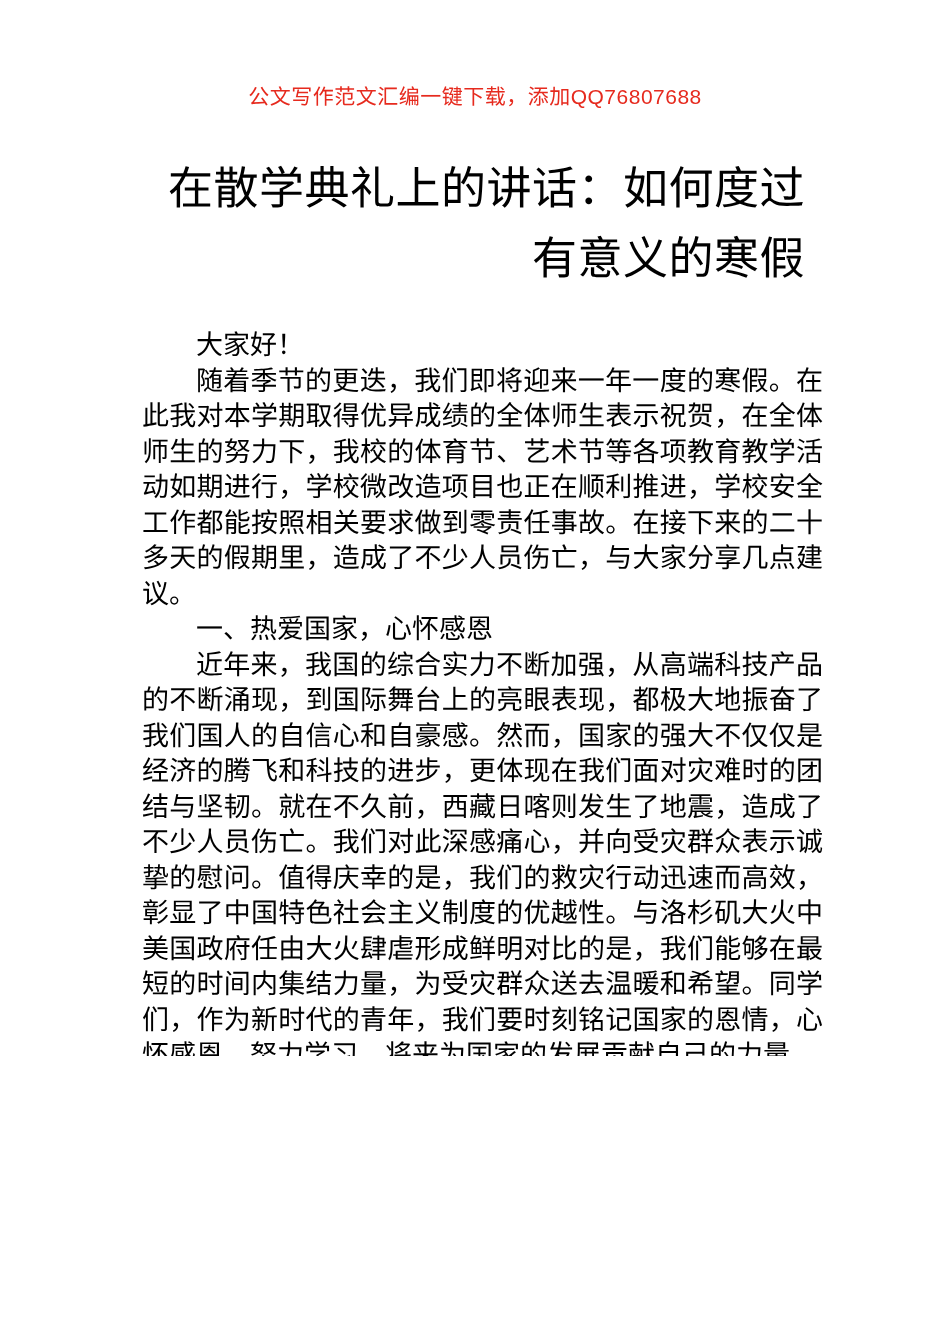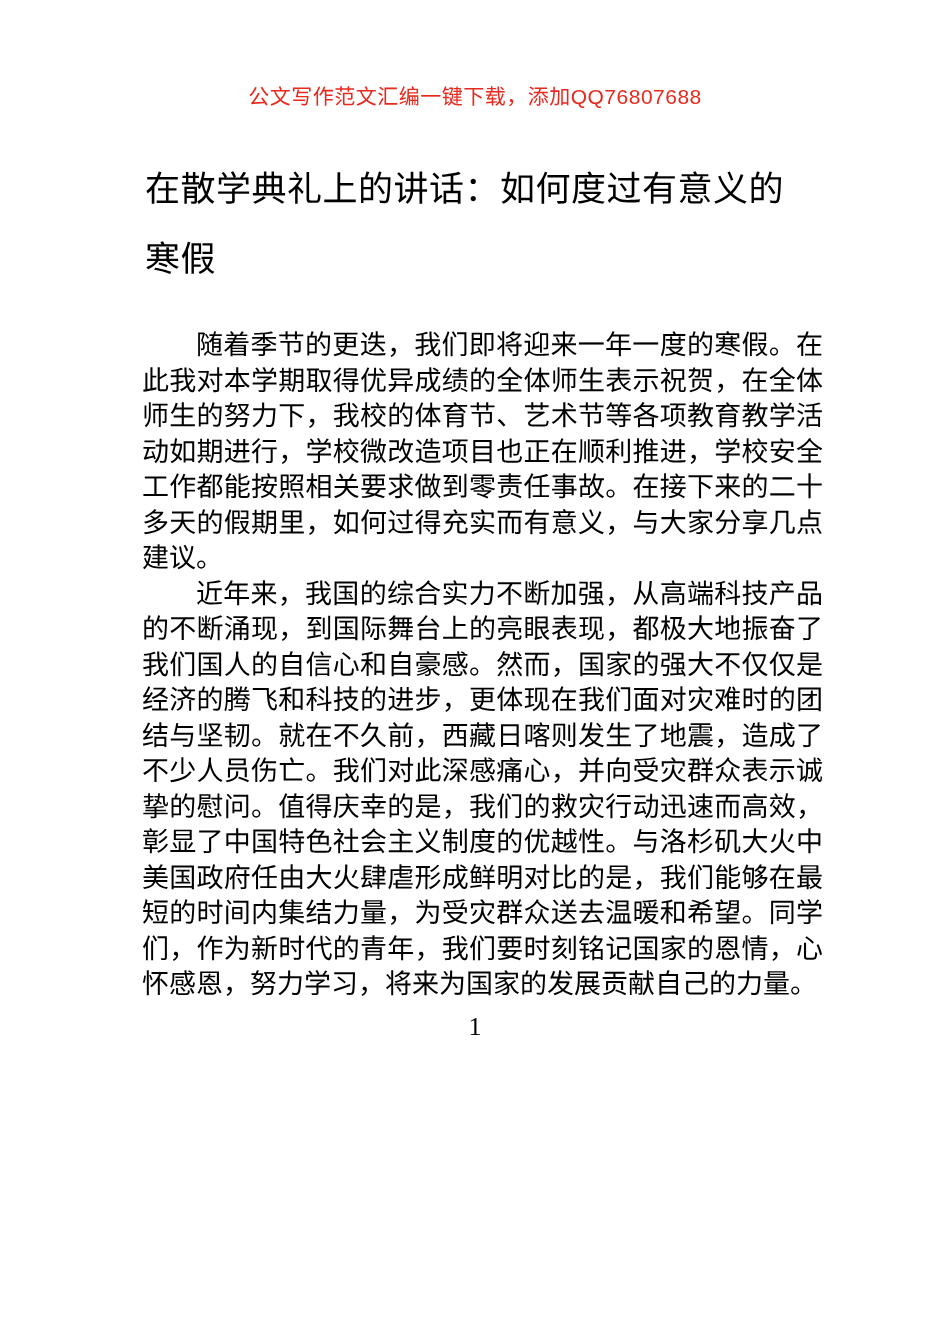--- a/index.html
+++ b/index.html
@@ -22,22 +22,22 @@
   .promo {
     text-align: center;
     font-size: 21px;
     line-height: 26px;
     letter-spacing: 0.5px;
     
   }
   .doc-title {
     width: 660px;
     margin: 44px auto 0 auto;
-    text-align: left;
-    font-size: 35px;
+    text-align: right;
+    font-size: 45px;
     line-height: 70px;
     font-weight: 400;
     letter-spacing: 0.5px;
     color: #000000;
   }
   .doc-body {
     width: 681px;
     margin: 34px 0 0 142px;
     font-size: 27px;
     line-height: 35.5px;
@@ -65,19 +65,21 @@
 </head>
 <body>
 
 <div class="page" style="background: rgb(255, 255, 255);">
 
   <div class="promo" style="color: rgb(230, 42, 30);">公文写作范文汇编一键下载，添加QQ76807688</div>
 
   <h1 class="doc-title">在散学典礼上的讲话：如何度过有意义的寒假</h1>
 
   <div class="doc-body" style="color: rgb(0, 0, 0);">
-      <p class="indent">随着季节的更迭，我们即将迎来一年一度的寒假。在此我对本学期取得优异成绩的全体师生表示祝贺，在全体师生的努力下，我校的体育节、艺术节等各项教育教学活动如期进行，学校微改造项目也正在顺利推进，学校安全工作都能按照相关要求做到零责任事故。在接下来的二十多天的假期里，如何过得充实而有意义，与大家分享几点建议。</p>
+      <p class="indent">大家好！</p>
+      <p class="indent">随着季节的更迭，我们即将迎来一年一度的寒假。在此我对本学期取得优异成绩的全体师生表示祝贺，在全体师生的努力下，我校的体育节、艺术节等各项教育教学活动如期进行，学校微改造项目也正在顺利推进，学校安全工作都能按照相关要求做到零责任事故。在接下来的二十多天的假期里，造成了不少人员伤亡，与大家分享几点建议。</p>
+      <p class="indent">一、热爱国家，心怀感恩</p>
       <p class="indent">近年来，我国的综合实力不断加强，从高端科技产品的不断涌现，到国际舞台上的亮眼表现，都极大地振奋了我们国人的自信心和自豪感。然而，国家的强大不仅仅是经济的腾飞和科技的进步，更体现在我们面对灾难时的团结与坚韧。就在不久前，西藏日喀则发生了地震，造成了不少人员伤亡。我们对此深感痛心，并向受灾群众表示诚挚的慰问。值得庆幸的是，我们的救灾行动迅速而高效，彰显了中国特色社会主义制度的优越性。与洛杉矶大火中美国政府任由大火肆虐形成鲜明对比的是，我们能够在最短的时间内集结力量，为受灾群众送去温暖和希望。同学们，作为新时代的青年，我们要时刻铭记国家的恩情，心怀感恩，努力学习，将来为国家的发展贡献自己的力量。</p>
     </div>
 
   <div class="page-number">1</div>
 
 </div>
 
 </body></html>

